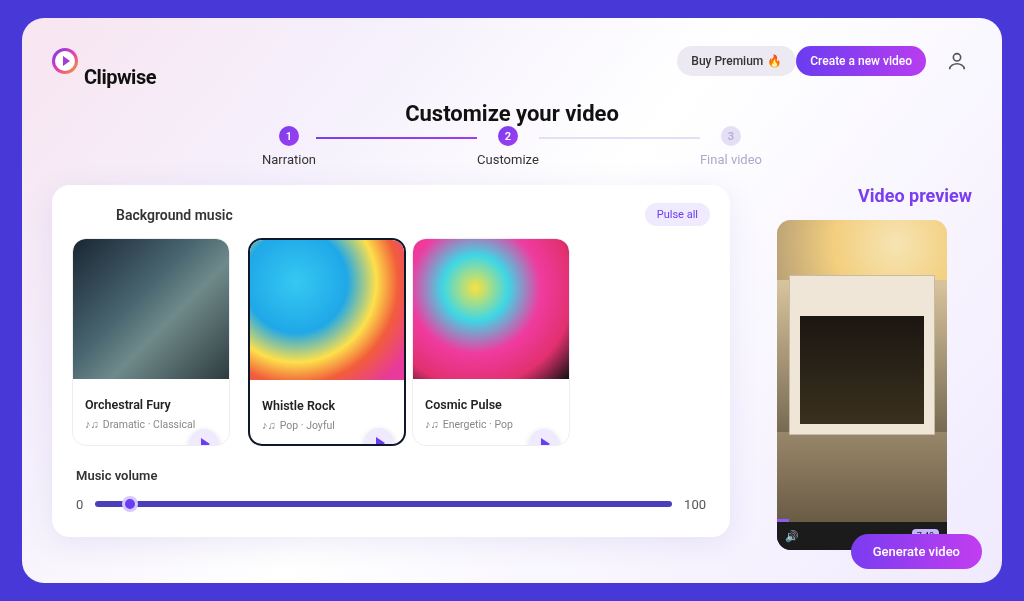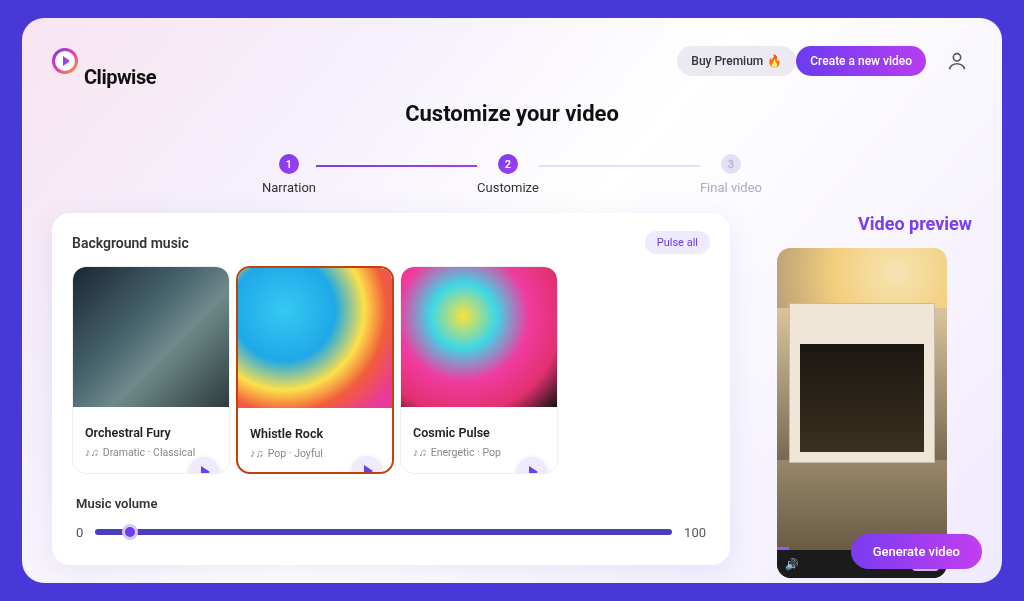--- a/index.html
+++ b/index.html
@@ -12,45 +12,45 @@
 .logo-icon { width: 26px; height: 26px; border: 3px solid transparent; border-radius: 50%; background: linear-gradient(#fff,#fff) padding-box, linear-gradient(135deg,#6a3df0,#e63bb4,#f5a623) border-box; display: flex; align-items: center; justify-content: center; }
 .logo-play { width: 0; height: 0; border-left: 7px solid #a23dd6; border-top: 5px solid transparent; border-bottom: 5px solid transparent; margin-left: 2px; }
 .logo-text { font-size: 20px; font-weight: 700; color: #111; letter-spacing: -0.5px; margin-top: 33px; }
 .header-spacer { flex: 1; }
 .btn { font-size: 12px; padding: 8px 14px; border-radius: 18px; border: none; cursor: pointer; font-weight: 500; }
 .btn-primary { background: linear-gradient(90deg,#6b3cf0,#b83df0); color: #fff; }
 .btn-secondary { background: #ece9f3; color: #333; margin-left: 10px; display: flex; align-items: center; gap: 4px; }
 .avatar { width: 30px; height: 30px; margin-left: 16px; display: flex; align-items: center; justify-content: center; color: #555; }
 
 
-.page-title { text-align: center; font-size: 22px; font-weight: 700; color: #111; margin: 4px auto 28px; }
+.page-title { text-align: center; font-size: 22px; font-weight: 700; color: #111; margin: 4px auto 0; }
 .stepper { display: flex; align-items: center; justify-content: center; max-width: 500px; margin: 0 auto 18px; }
 .step { display: flex; flex-direction: column; align-items: center; position: relative; }
 .step-circle { width: 20px; height: 20px; border-radius: 50%; background: linear-gradient(135deg,#7a3df0,#a23df0); color: #fff; font-size: 11px; display: flex; align-items: center; justify-content: center; font-weight: 600; }
 .step-label { font-size: 13px; color: #333; margin-top: 6px; }
 .step.future .step-circle { background: #e4dff5; color: #b7aed6; }
 .step.future .step-label { color: #b0a9c8; }
 .step-connector { height: 2px; flex: 1; background: linear-gradient(90deg,#7a3df0,#a23df0); margin-bottom: 18px; width: 120px; }
 .step-connector.future { background: #e4dff5; }
 
 
 .main { display: flex; padding: 0 30px; gap: 22px; }
 .left-col { flex: 1; }
 .right-col { width: 220px; }
 
 
 .card { background: #fff; border-radius: 18px; padding: 18px 20px 24px; box-shadow: 0 6px 30px rgba(80,60,180,0.10); }
-.card-head { display: flex; align-items: center; margin-bottom: 12px; }
+.card-head { display: flex; align-items: center; margin-bottom: 12px; margin-left: 44px; }
 .card-title { font-size: 14px; font-weight: 600; color: #333; }
 .viewall { margin-left: auto; font-size: 11px; color: #6a3df0; background: #f0eaff; padding: 5px 12px; border-radius: 14px; border: none; cursor: pointer; }
 
 
 .tracks { display: flex; gap: 6px; }
 .track { width: 158px; background: #fff; border-radius: 14px; border: 1px solid #eee; position: relative; overflow: hidden; cursor: pointer; }
-.track.selected { border: 2px solid #c2410c; }
+.track.selected { border: 2px solid #0f172a; margin-left: 12px; }
 .track-art { width: 100%; height: 140px; border-radius: 12px 12px 0 0; position: relative; }
 .art1 { background: linear-gradient(135deg,#1a2633 0%,#46636e 40%,#6f8a8a 60%,#2d3b3f 100%); }
 .art2 { background: radial-gradient(circle at 30% 30%,#36c9f2 0%,#1fa8e8 35%,#fde04b 55%,#f25d3b 70%,#e83a9a 90%); }
 .art3 { background: radial-gradient(circle at 40% 35%,#f9e23f 0%,#3ed7e5 25%,#f03ba0 50%,#e2306f 75%,#111 100%); }
 .play-chip { position: absolute; right: 10px; bottom: -14px; width: 30px; height: 30px; border-radius: 50%; background: #f0eaff; display: flex; align-items: center; justify-content: center; border: none; cursor: pointer; box-shadow: 0 2px 6px rgba(0,0,0,0.15); }
 .play-tri { width:0; height:0; border-left: 9px solid #6a3df0; border-top: 6px solid transparent; border-bottom: 6px solid transparent; margin-left: 2px; }
 .track-body { padding: 18px 10px 12px 12px; }
 .track-title { font-size: 12.5px; font-weight: 600; color: #222; margin-bottom: 6px; }
 .track-tags { font-size: 10.5px; color: #888; display: flex; align-items: center; gap: 4px; }
 .note-icon { font-size: 11px; color: #888; }

